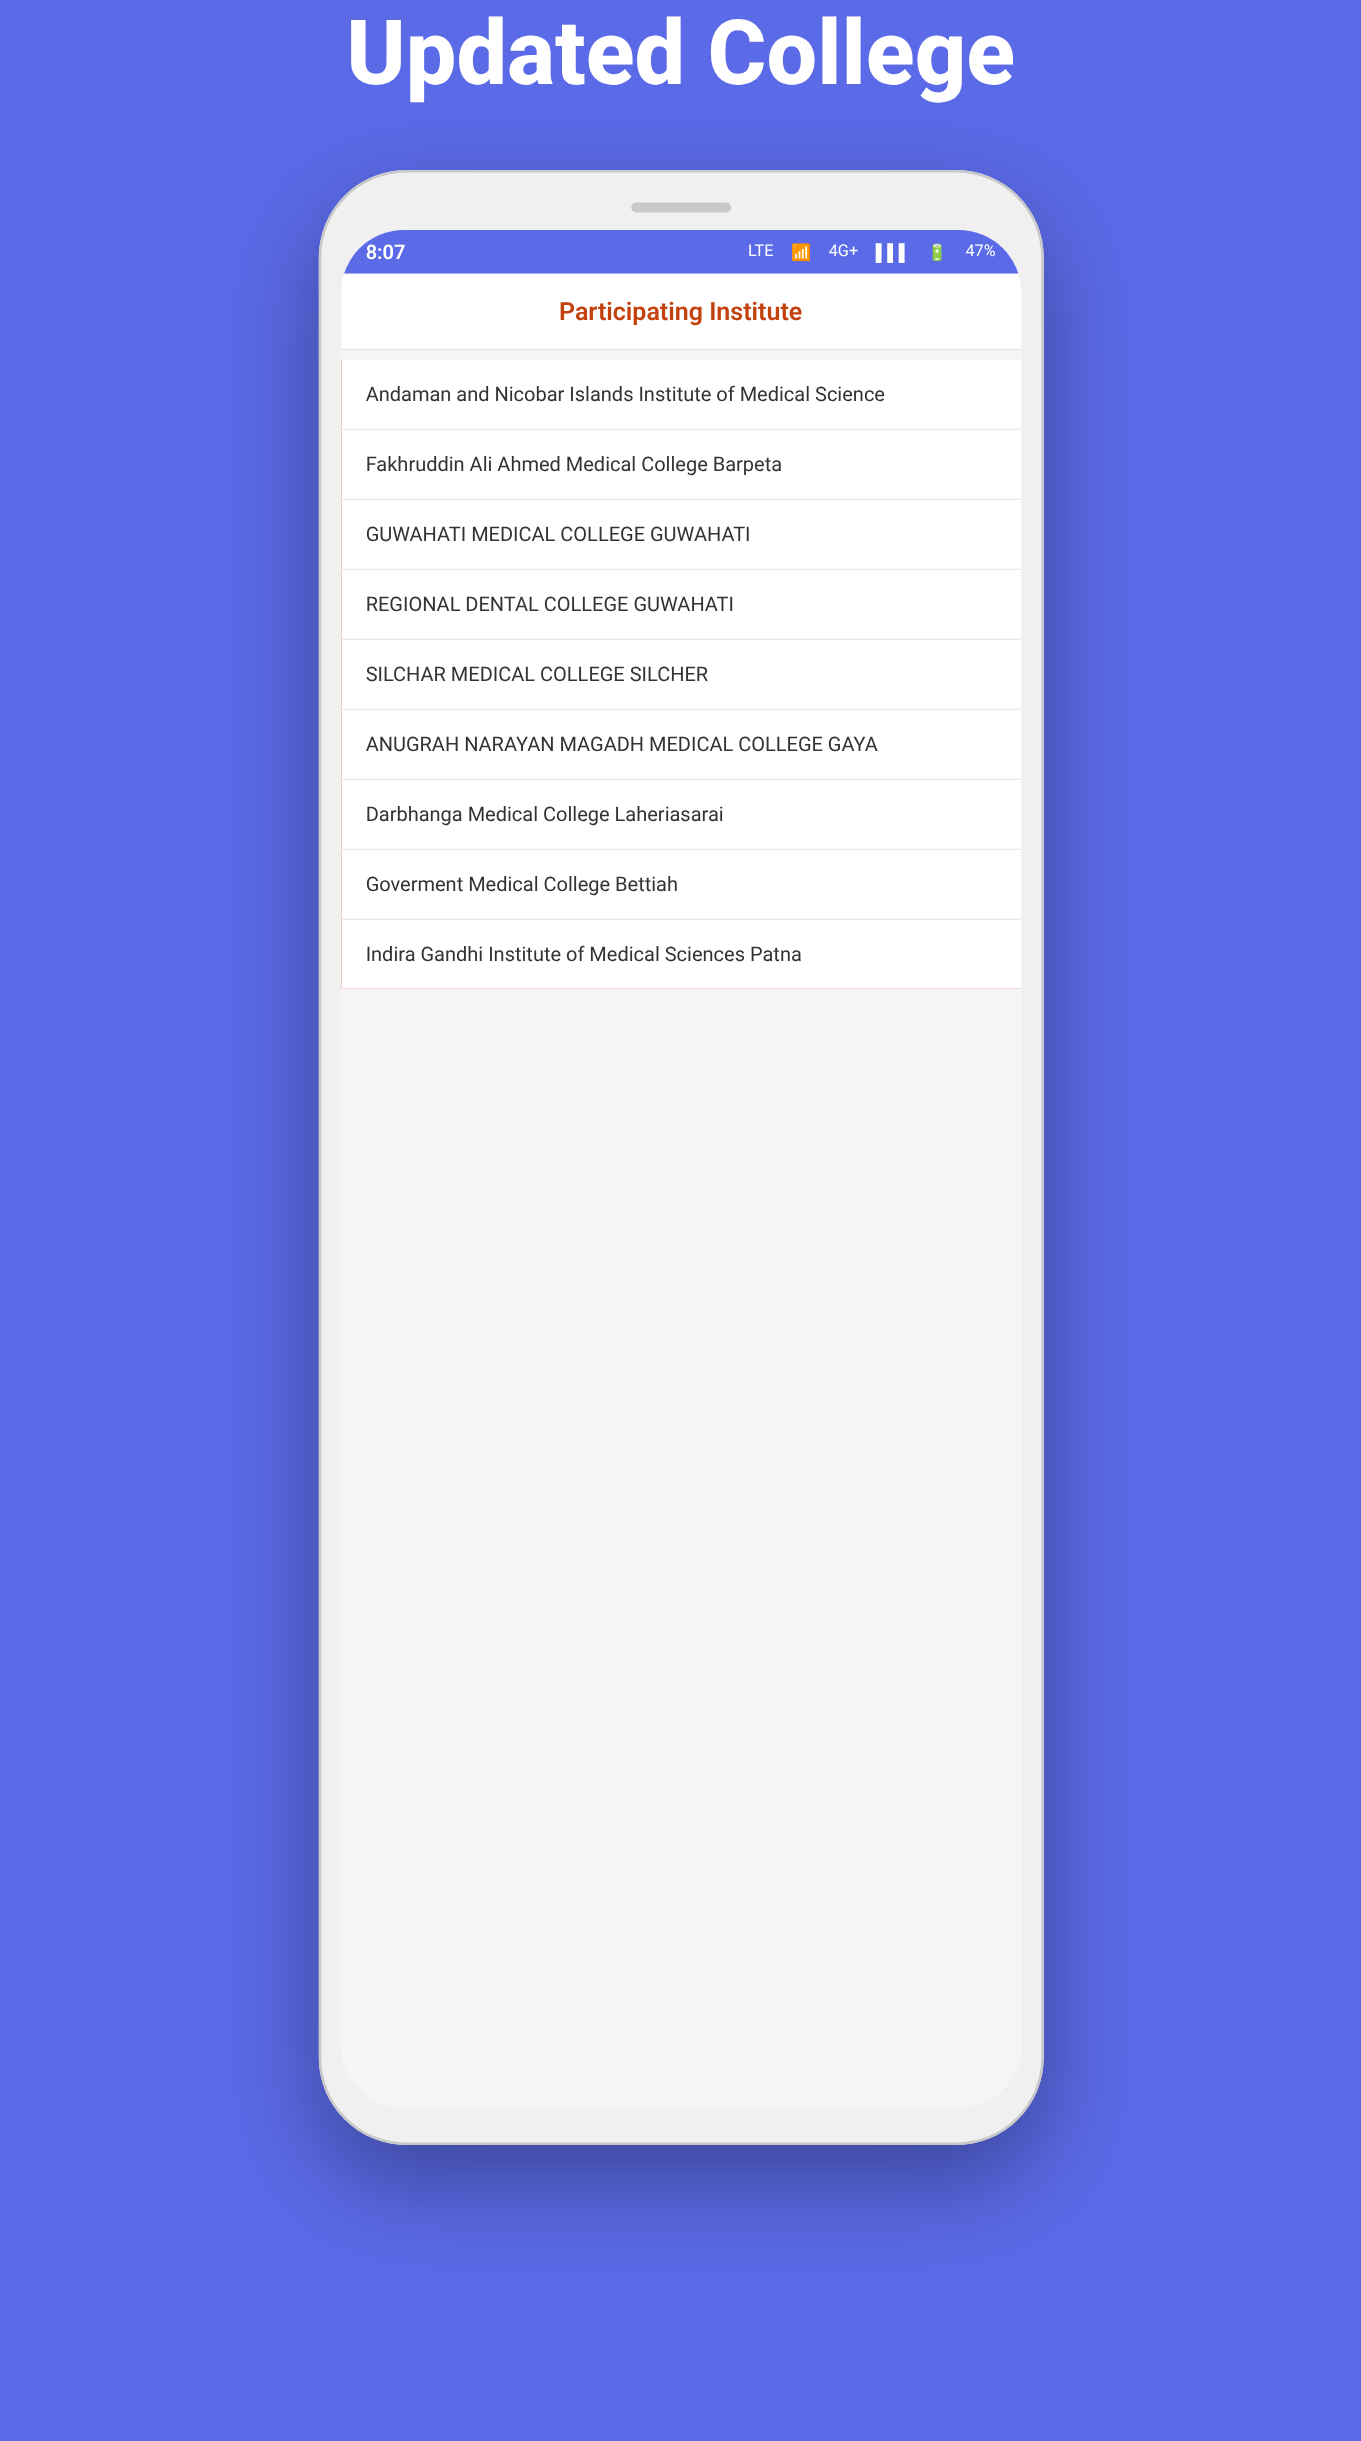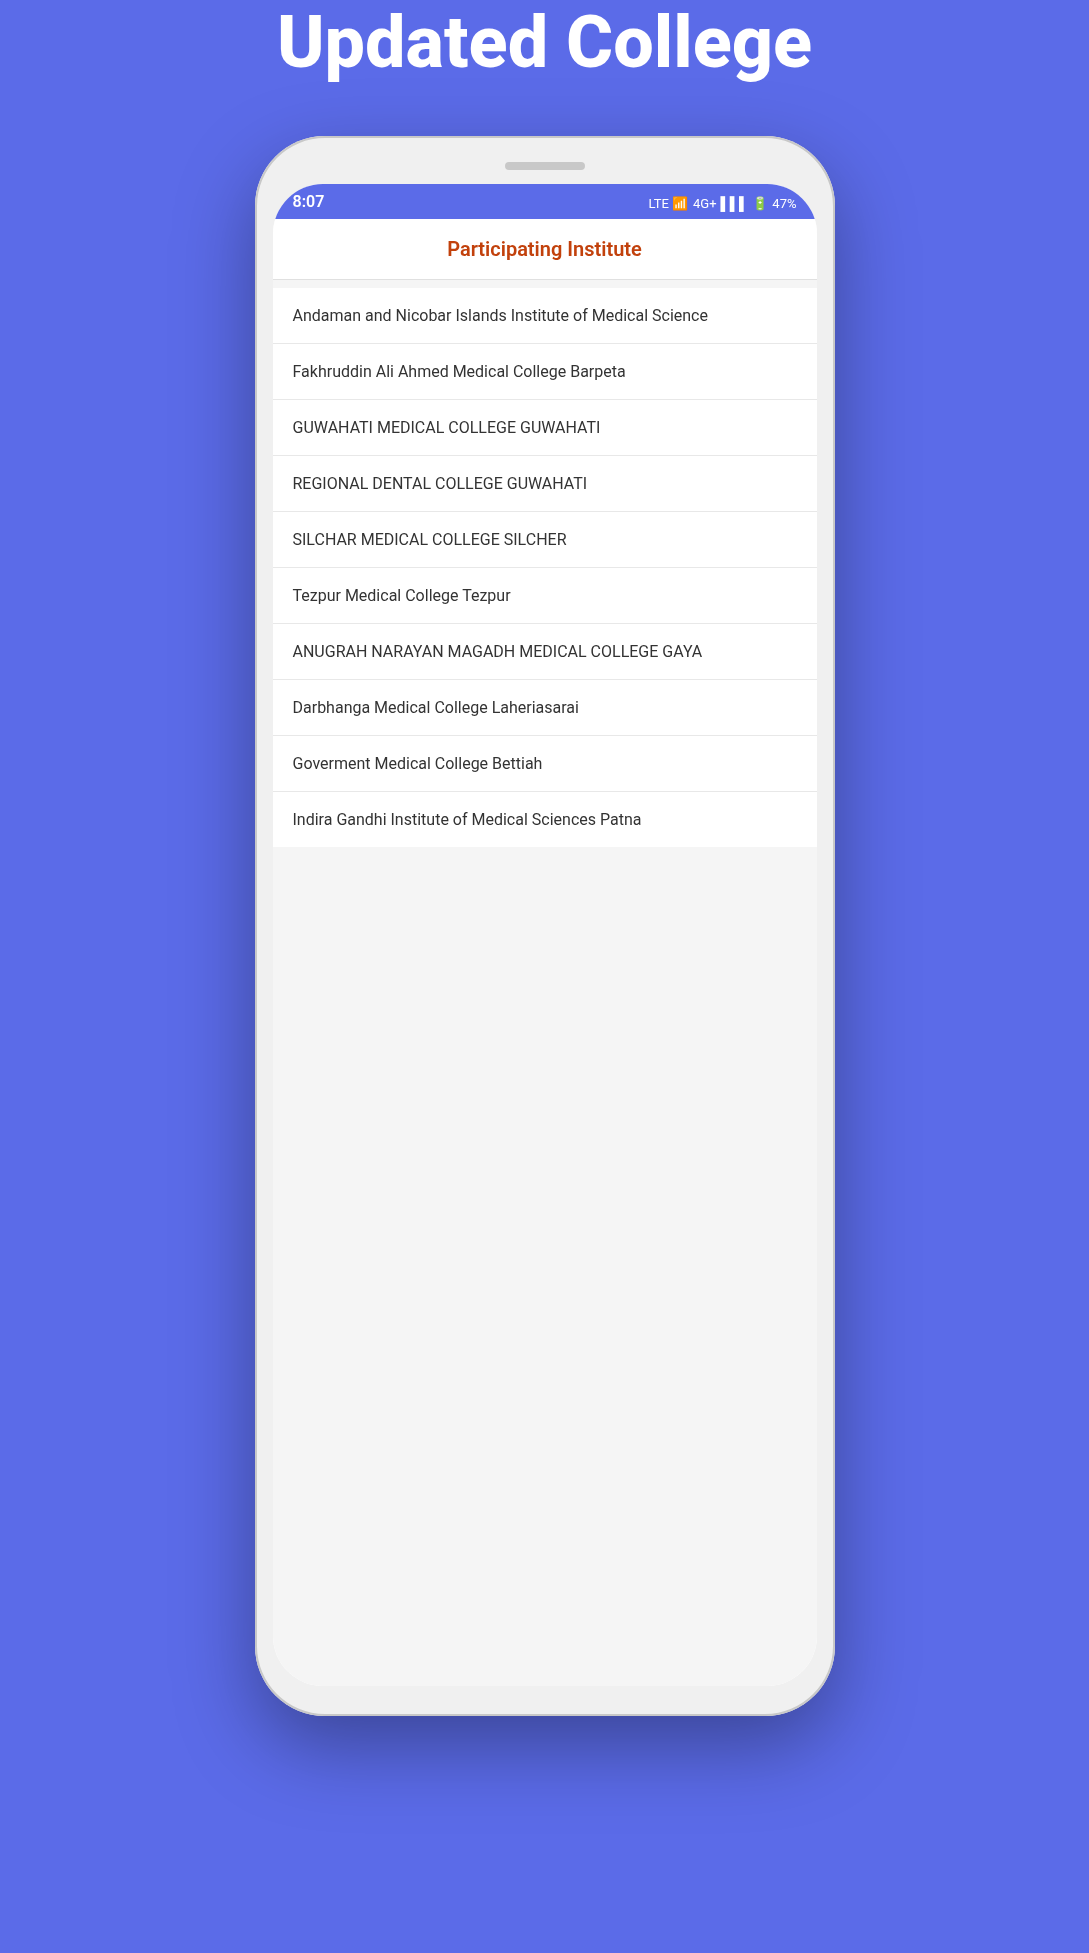--- a/index.html
+++ b/index.html
@@ -57,34 +57,34 @@
       overflow: hidden;
       display: flex;
       flex-direction: column;
     }
 
     .status-bar {
       background: #5B6BE8;
       color: white;
       display: flex;
       justify-content: space-between;
-      align-items: flex-end;
+      align-items: center;
       padding: 8px 20px;
       font-size: 16px;
       flex-shrink: 0;
     }
 
     .status-time {
       font-weight: 600;
     }
 
     .status-icons {
       display: flex;
       align-items: center;
-      gap: 4px;
+      gap: 14px;
       font-size: 13px;
     }
 
     .screen-content {
       flex: 1;
       overflow-y: auto;
       background: #f5f5f5;
     }
 
     .screen-header {
@@ -150,21 +150,20 @@
       <div class="screen-header">
         <span class="screen-header-title">Participating Institute</span>
       </div>
 
       <ul class="college-list">
       <li class="college-item">Andaman and Nicobar Islands Institute of Medical Science</li>
           <li class="college-item">Fakhruddin Ali Ahmed Medical College Barpeta</li>
           <li class="college-item">GUWAHATI MEDICAL COLLEGE GUWAHATI</li>
           <li class="college-item">REGIONAL DENTAL COLLEGE GUWAHATI</li>
           <li class="college-item">SILCHAR MEDICAL COLLEGE SILCHER</li>
-          <li class="college-item">Tezpur Medical College Tezpur</li>
           <li class="college-item">ANUGRAH NARAYAN MAGADH MEDICAL COLLEGE GAYA</li>
           <li class="college-item">Darbhanga Medical College Laheriasarai</li>
           <li class="college-item">Goverment Medical College Bettiah</li>
           <li class="college-item">Indira Gandhi Institute of Medical Sciences Patna</li>
         </ul>
 
     </div>
   </div>
 </div>
 

